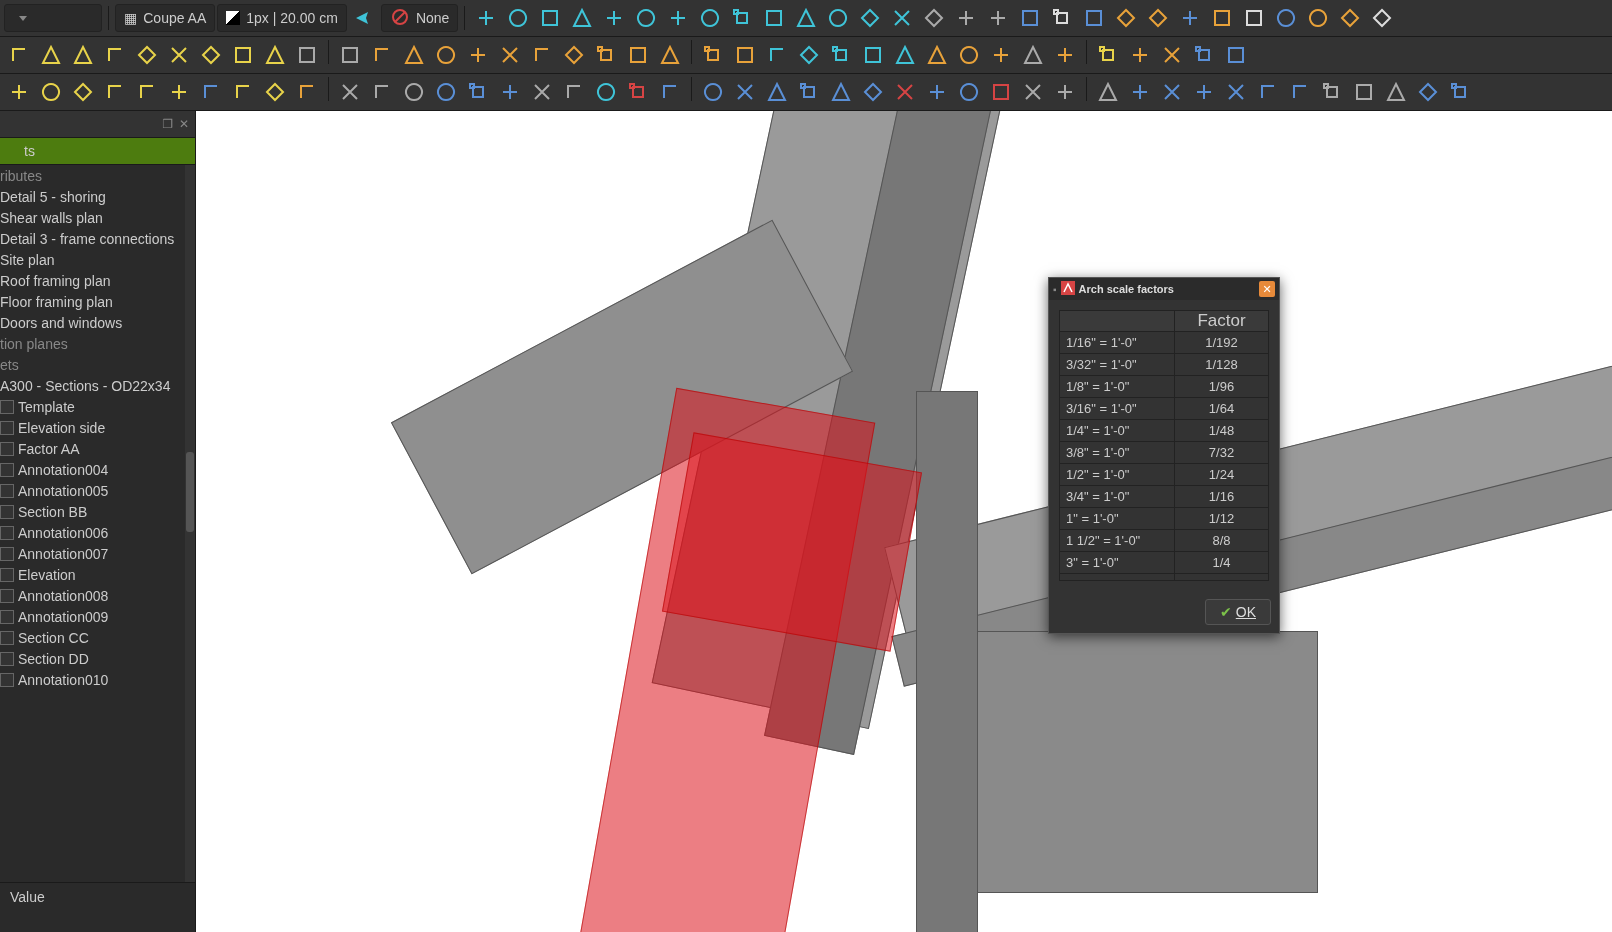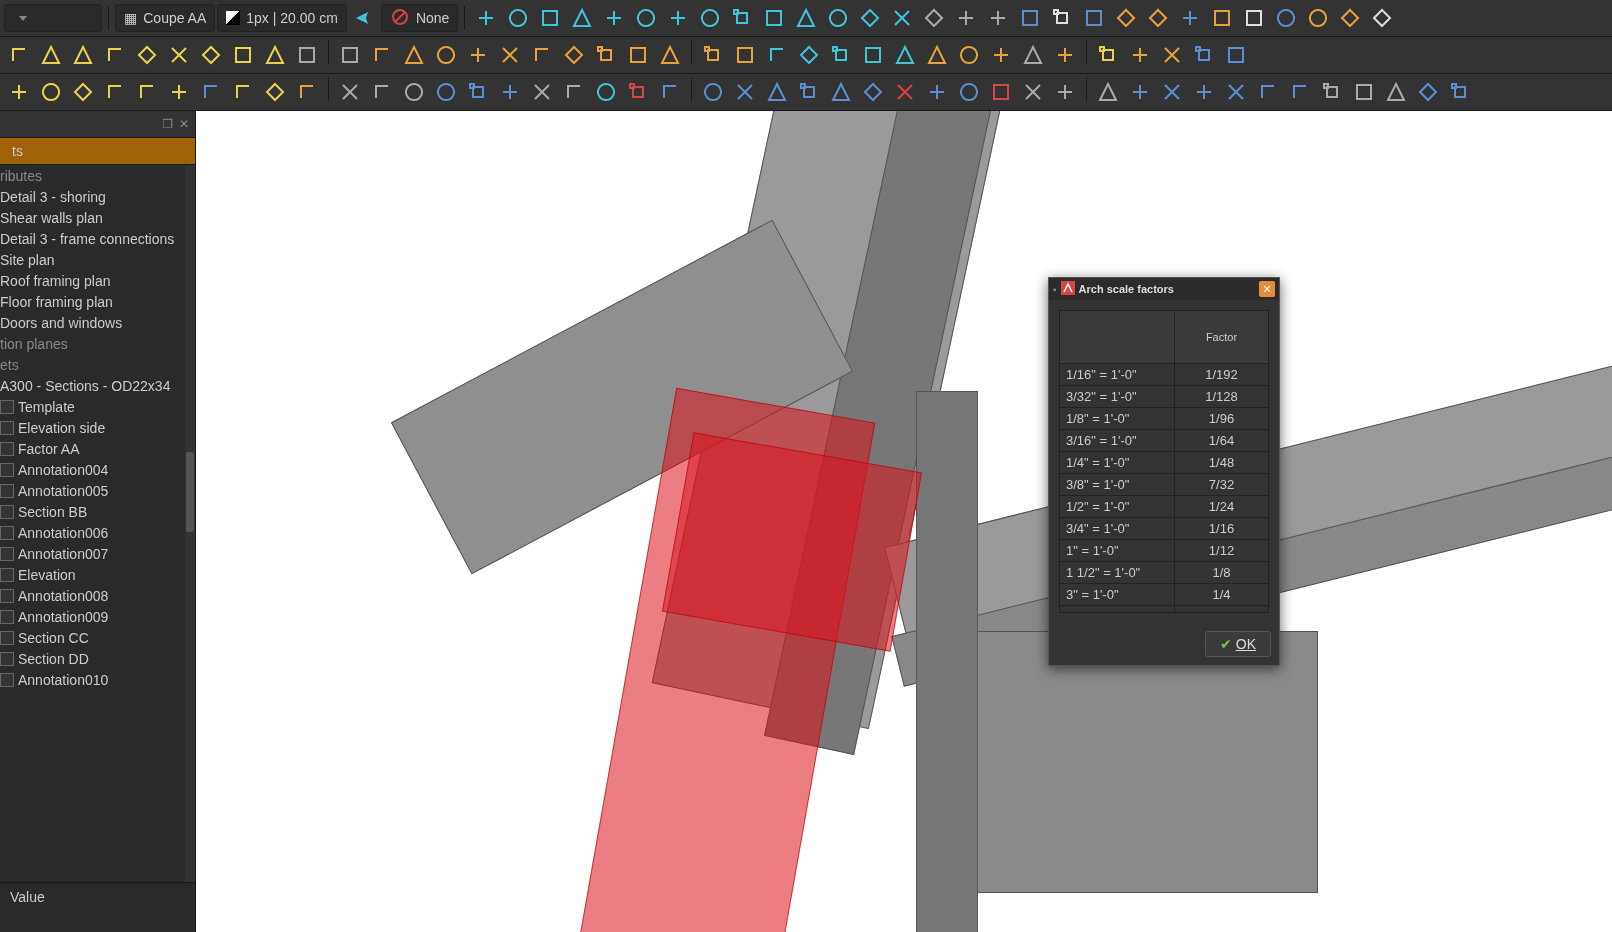--- a/index.html
+++ b/index.html
@@ -4,35 +4,35 @@
 <style>
   html,body{margin:0;padding:0;width:1612px;height:932px;background:#2a2a2a;font-family:sans-serif;font-size:14px;color:#ccc;overflow:hidden;}
   .toolbar{height:36px;background:#333;display:flex;align-items:center;padding:0 4px;border-bottom:1px solid #1a1a1a;gap:2px;}
   .tb-btn{width:30px;height:30px;display:flex;align-items:center;justify-content:center;border-radius:3px;flex:none;}
   .tb-sep{width:1px;height:24px;background:#1a1a1a;margin:0 4px;flex:none;}
   .combo{height:26px;background:#2a2a2a;border:1px solid #222;display:flex;align-items:center;padding:0 8px;gap:6px;color:#ccc;border-radius:3px;flex:none;}
   .combo .caret{width:0;height:0;border-left:4px solid transparent;border-right:4px solid transparent;border-top:5px solid #888;}
   .main{display:flex;height:calc(932px - 36px*3);}
   .side{width:195px;background:#2a2a2a;border-right:1px solid #1a1a1a;display:flex;flex-direction:column;}
   .side-hdr{height:26px;display:flex;align-items:center;justify-content:flex-end;padding:0 6px;background:#333;border-bottom:1px solid #1a1a1a;gap:6px;}
-  .side-tab{height:26px;display:flex;align-items:center;padding:0 12px;background:#a16207;border-bottom:1px solid #1a1a1a;}
+  .side-tab{height:26px;display:flex;align-items:center;padding:0 24px;background:#4d7c0f;border-bottom:1px solid #1a1a1a;}
   .tree{flex:1;overflow:auto;position:relative;}
   .tree-item{height:21px;display:flex;align-items:center;padding-left:0;white-space:nowrap;overflow:hidden;}
   .tree-item.group{color:#888;}
   .tree-item .chk{width:12px;height:12px;border:1px solid #666;margin-right:4px;background:#333;flex:none;}
   .prop{height:40px;border-top:1px solid #1a1a1a;padding:6px 10px;}
   .view{flex:1;background:#fff;position:relative;overflow:hidden;}
   
   .dlg{position:absolute;left:852px;top:166px;width:230px;background:#333;border:1px solid #555;box-shadow:0 3px 12px rgba(0,0,0,.6);}
   .dlg-title{height:22px;background:#2b2b2b;display:flex;align-items:center;padding:0 4px;gap:4px;}
   .dlg-title .ttl{flex:1;font-weight:bold;color:#ddd;font-size:11px;}
   .dlg-title .close{width:16px;height:16px;background:#e78a3a;color:#fff;font-size:11px;display:flex;align-items:center;justify-content:center;border-radius:2px;}
   .dlg-body{padding:10px;}
   .tbl{width:100%;border-collapse:collapse;}
-  .tbl th{background:#3a3a3a;border:1px solid #222;padding:20px 6px;font-weight:normal;text-align:center;font-size:11px;}
+  .tbl th{background:#3a3a3a;border:1px solid #222;padding:0 6px;font-weight:normal;text-align:center;font-size:17px;}
   .tbl td{border:1px solid #222;padding:3px 6px;font-size:13px;}
   .tbl td:first-child{text-align:left;}
   .tbl td:last-child{text-align:center;}
   .dlg-foot{display:flex;justify-content:flex-end;padding:8px;}
   .btn{background:#3a3a3a;border:1px solid #555;border-radius:3px;padding:4px 14px;display:flex;align-items:center;gap:4px;color:#ddd;}
   .btn .tick{color:#7cc24a;}
   
   .beam{position:absolute;background:#888;border:1px solid #555;}
   .redbox{position:absolute;background:rgba(220,20,30,.55);border:1px solid rgba(180,0,0,.6);}
   svg.icon{width:20px;height:20px;}
@@ -656,21 +656,21 @@
       <span style="color:#888;font-size:12px;">✕</span>
     </div>
     <div class="side-tab">
         <span>ts</span>
       </div>
     <div class="tree" id="tree">
       <div class="tree-item group">
           <span>ributes</span>
         </div>
         <div class="tree-item">
-          <span>Detail 3 - shoring</span>
+          <span>Detail 5 - shoring</span>
         </div>
         <div class="tree-item">
           <span>Shear walls plan</span>
         </div>
         <div class="tree-item">
           <span>Detail 3 - frame connections</span>
         </div>
         <div class="tree-item">
           <span>Site plan</span>
         </div>
@@ -820,21 +820,21 @@
               <tr>
                 <td>3/4" = 1'-0"</td>
                 <td>1/16</td>
               </tr>
               <tr>
                 <td>1" = 1'-0"</td>
                 <td>1/12</td>
               </tr>
               <tr>
                 <td>1 1/2" = 1'-0"</td>
-                <td>1/8</td>
+                <td>8/8</td>
               </tr>
               <tr>
                 <td>3" = 1'-0"</td>
                 <td>1/4</td>
               </tr>
               <tr>
                 <td></td>
                 <td></td>
               </tr>
             </tbody>

